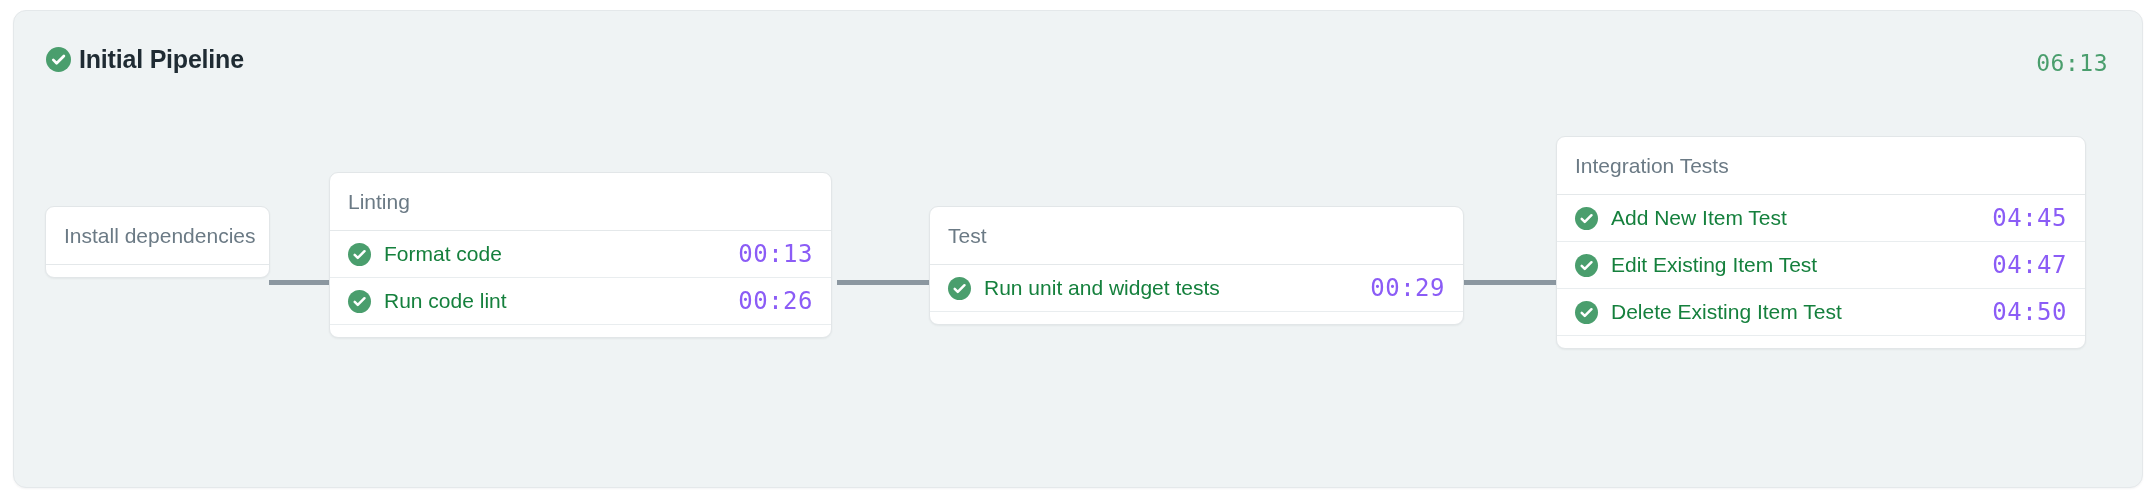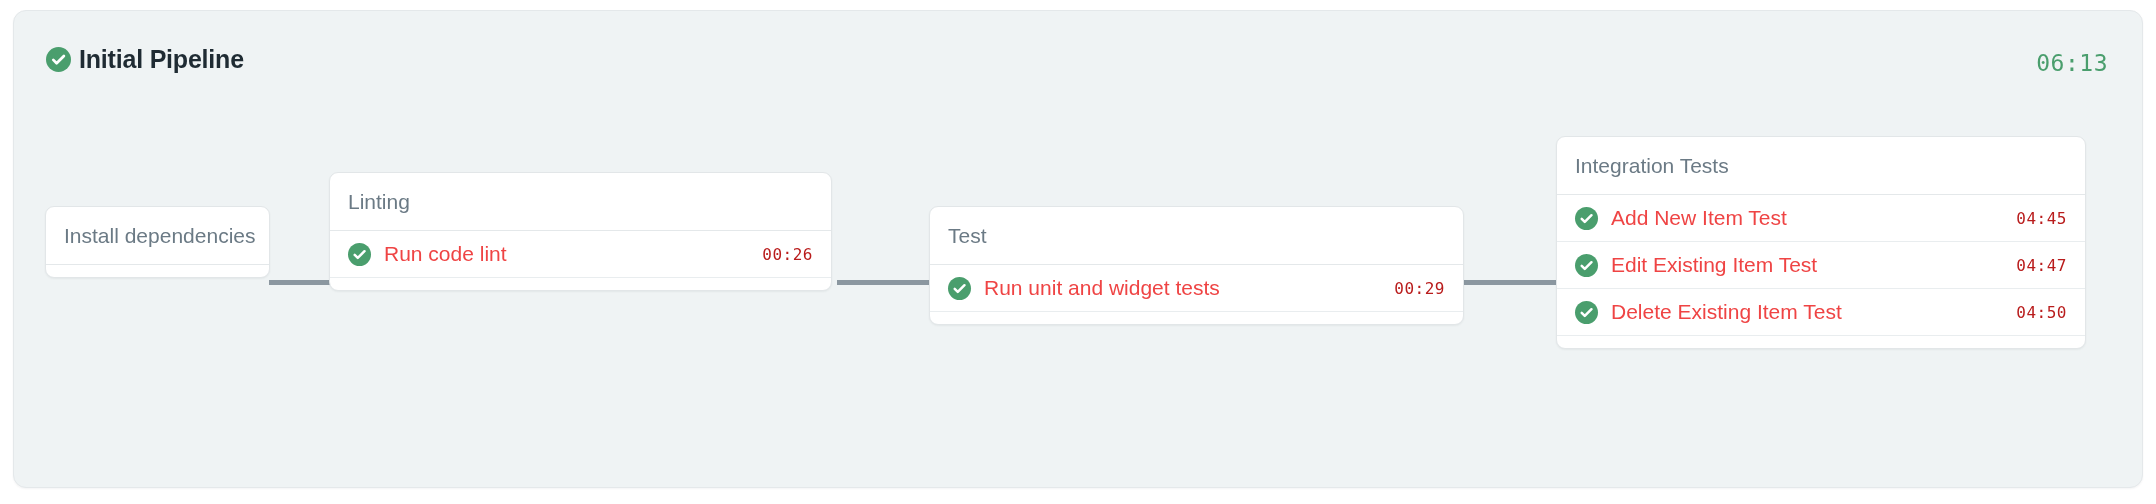--- a/index.html
+++ b/index.html
@@ -124,30 +124,30 @@
     height: 47px;
     padding: 0 18px;
     box-sizing: border-box;
     border-bottom: 1px solid #e9edef;
   }
   .job-row:last-child {
     border-bottom: none;
   }
   .job-name {
     font-size: 21px;
-    color: #ef4444;
+    color: #15803d;
     margin-left: 13px;
     white-space: nowrap;
   }
   .job-duration {
     margin-left: auto;
     padding-left: 26px;
     font-family: "DejaVu Sans Mono", monospace;
-    font-size: 16px;
-    color: #b91c1c;
+    font-size: 24px;
+    color: #8b5cf6;
     letter-spacing: 0.5px;
     white-space: nowrap;
   }
   .job-list-pad {
     height: 12px;
   }
 </style>
 </head>
 <body>
 
@@ -180,20 +180,29 @@
 
     <div class="stage-card" style="left:315px; top:161px; width:503px;">
       <div class="stage-card-header">Linting</div>
       <div class="job-list">
         <div class="job-row">
           <span class="check-icon size-sm">
             <svg viewBox="0 0 24 24" aria-hidden="true">
               <path d="M7 12.4l3.2 3.2L17.2 8.6" fill="none" stroke="#ffffff" stroke-width="2.6" stroke-linecap="round" stroke-linejoin="round"></path>
             </svg>
           </span>
+          <span class="job-name">Format code</span>
+          <span class="job-duration">00:13</span>
+        </div>
+        <div class="job-row">
+          <span class="check-icon size-sm">
+            <svg viewBox="0 0 24 24" aria-hidden="true">
+              <path d="M7 12.4l3.2 3.2L17.2 8.6" fill="none" stroke="#ffffff" stroke-width="2.6" stroke-linecap="round" stroke-linejoin="round"></path>
+            </svg>
+          </span>
           <span class="job-name">Run code lint</span>
           <span class="job-duration">00:26</span>
         </div>
         <div class="job-list-pad"></div>
       </div>
     </div>
 
     <div class="stage-card" style="left:915px; top:195px; width:535px;">
       <div class="stage-card-header">Test</div>
       <div class="job-list">

